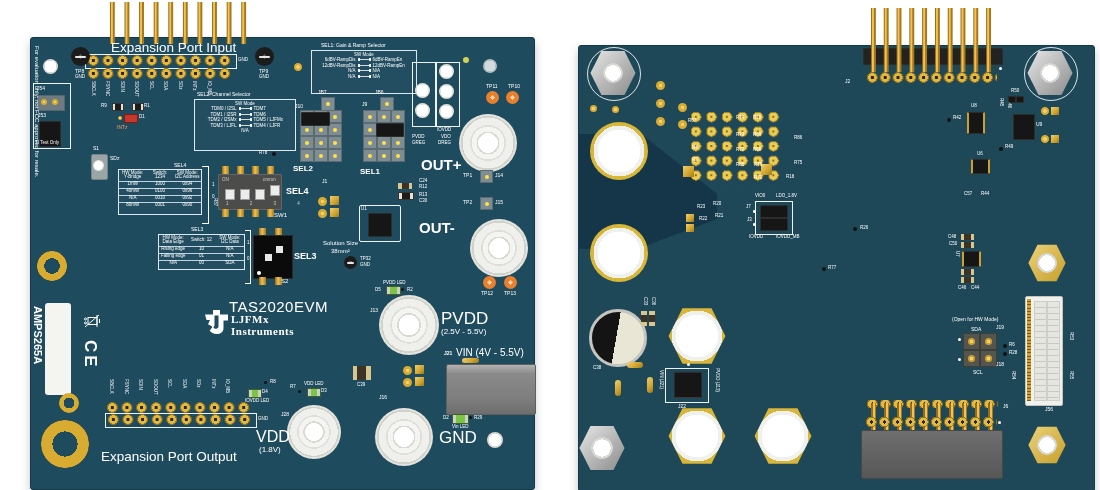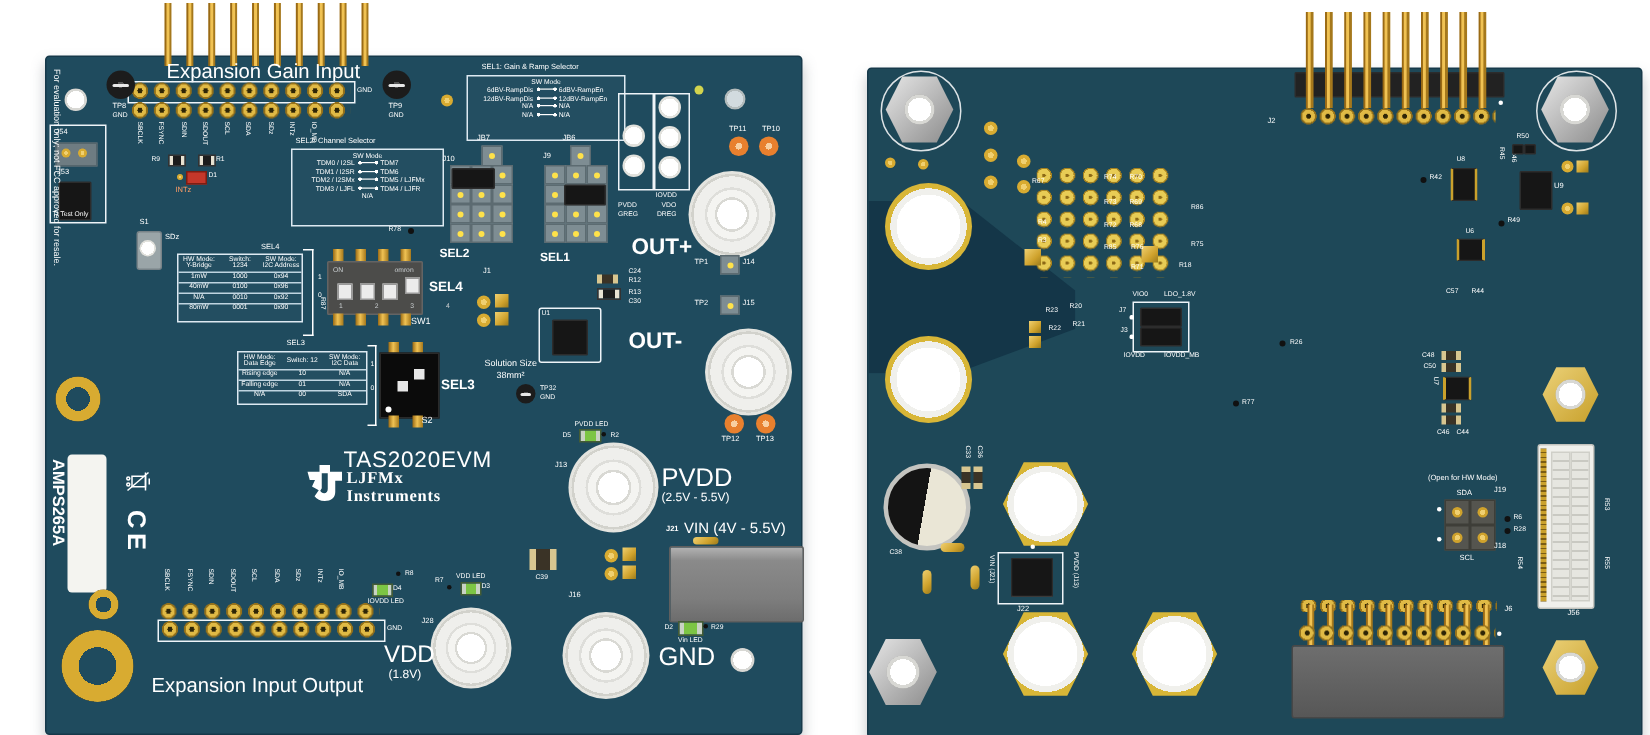--- a/index.html
+++ b/index.html
@@ -64,21 +64,21 @@
   .gstrip{background:repeating-linear-gradient(180deg,#caa12c 0 2.2px,#7a5c12 2.2px 3.2px)}
 </style>
 </head>
 <body>
 
 <div id="stage">
 
   <div class="a board" id="lb" style="left:30px;top:37px;width:503px;height:451px">
 
     <i class="a pins" style="left:76px;top:-36px;width:146px;height:42px"></i>
-    <span class="a t f13" style="left:80px;top:3px">Expansion Gain Input</span>
+    <span class="a t f13" style="left:80px;top:3px">Expansion Port Input</span>
 
     <i class="a box" style="left:54px;top:16px;width:150px;height:13px"></i>
     <i class="a padrow" style="left:57px;top:17px;width:146px"></i>
     <span class="a t f4" style="left:207px;top:20px">GND</span>
     <i class="a padrow" style="left:57px;top:30px;width:146px"></i>
     <span class="a t f4 v" style="left:64px;top:43px">SBCLK</span>
     <span class="a t f4 v" style="left:78px;top:43px">FSYNC</span>
     <span class="a t f4 v" style="left:93px;top:43px">SDIN</span>
     <span class="a t f4 v" style="left:107px;top:43px">SDOUT</span>
     <span class="a t f4 v" style="left:122px;top:43px">SCL</span>
@@ -487,21 +487,21 @@
     <span class="a t f4 v" style="left:126px;top:341px">SDOUT</span>
     <span class="a t f4 v" style="left:140px;top:341px">SCL</span>
     <span class="a t f4 v" style="left:155px;top:341px">SDA</span>
     <span class="a t f4 v" style="left:169px;top:341px">SDz</span>
     <span class="a t f4 v" style="left:184px;top:341px">INTz</span>
     <span class="a t f4 v" style="left:198px;top:341px">IO_MB</span>
     <i class="a padrow" style="left:76px;top:364px;width:146px"></i>
     <i class="a box" style="left:74px;top:375px;width:150px;height:13px"></i>
     <i class="a padrow" style="left:77px;top:376px;width:146px"></i>
     <span class="a t f4" style="left:227px;top:379px">GND</span>
-    <span class="a t f13" style="left:70px;top:412px">Expansion Input Output</span>
+    <span class="a t f13" style="left:70px;top:412px">Expansion Port Output</span>
 
     <span class="a t f6 v" style="left:9px;top:8px">For evaluation only; not FCC approved for resale.</span>
     <span class="a t f11 b v" style="left:12px;top:268px">AMPS265A</span>
     <i class="a" style="left:14px;top:265px;width:26px;height:92px;background:#f4f4f0;border-radius:3px"></i>
     <i class="a v" style="left:70px;top:276px;width:14px;height:18px">
       <svg width="14" height="18" viewBox="0 0 14 18" stroke="#fff" fill="none" stroke-width="1">
         <rect x="3.5" y="4" width="7" height="9"></rect>
           <line x1="1" y1="4" x2="13" y2="4"></line>
           <line x1="5" y1="1.5" x2="9" y2="1.5"></line>
         <circle cx="5" cy="15.5" r="1"></circle>

